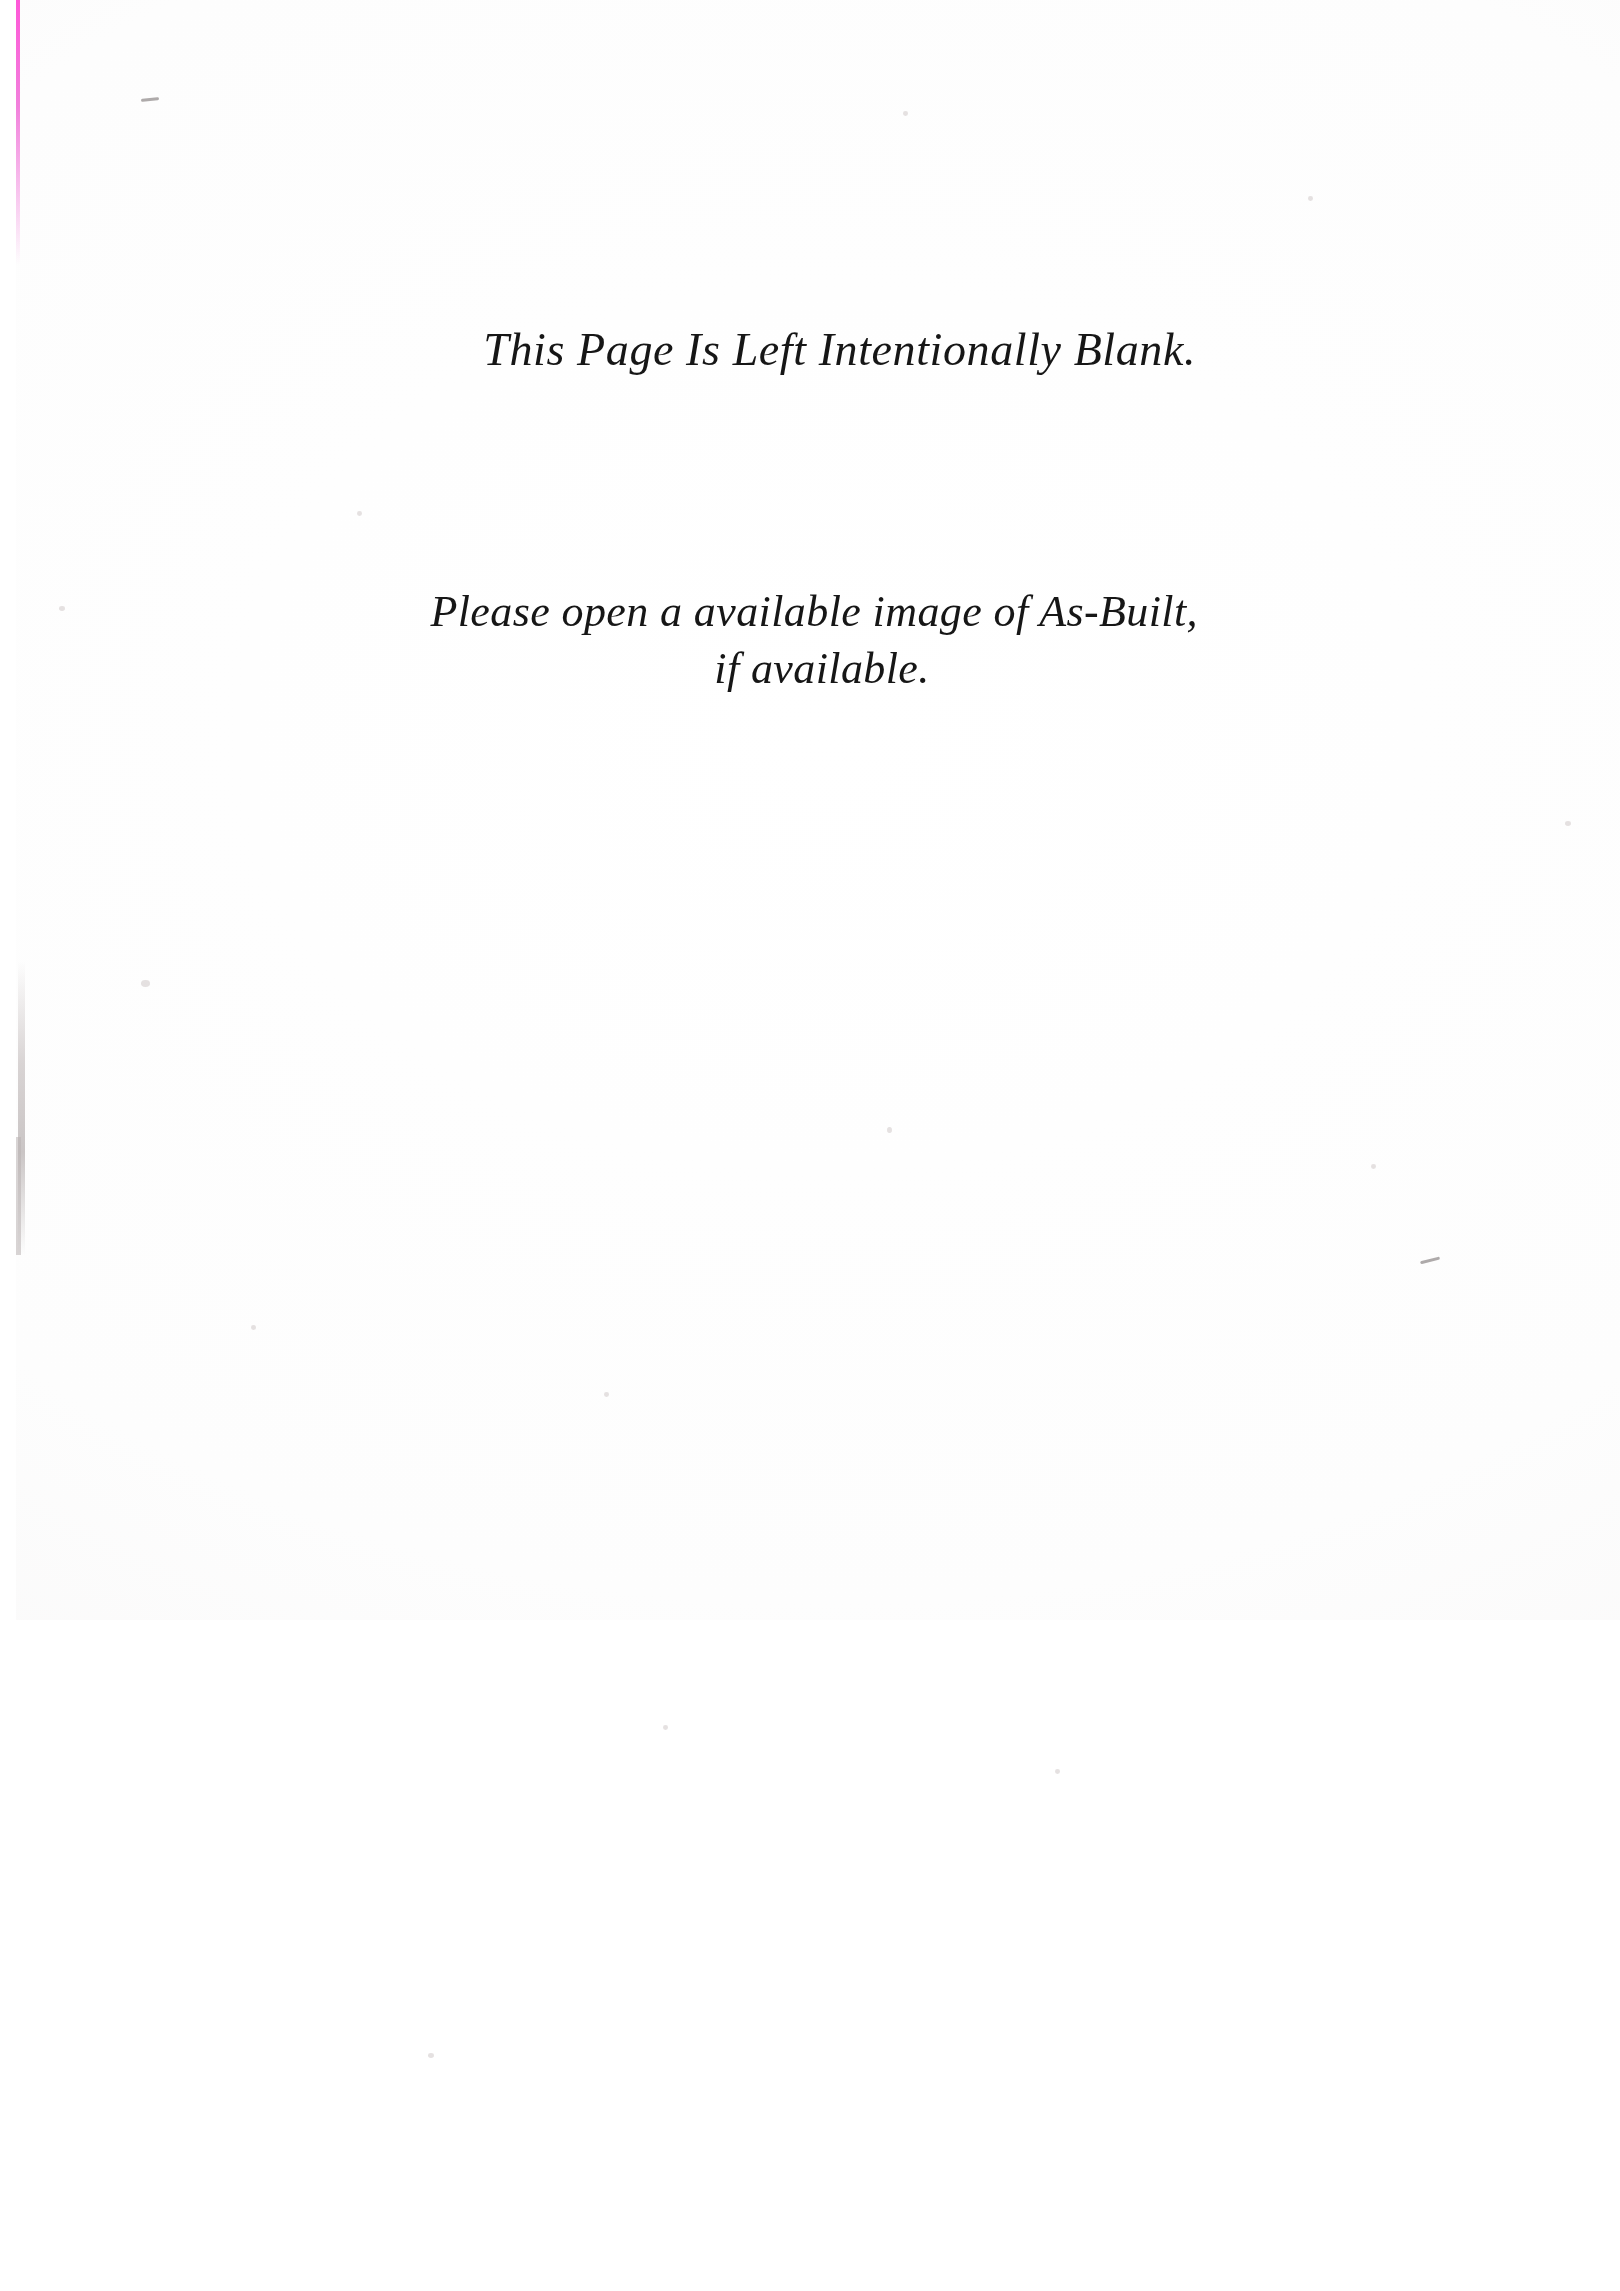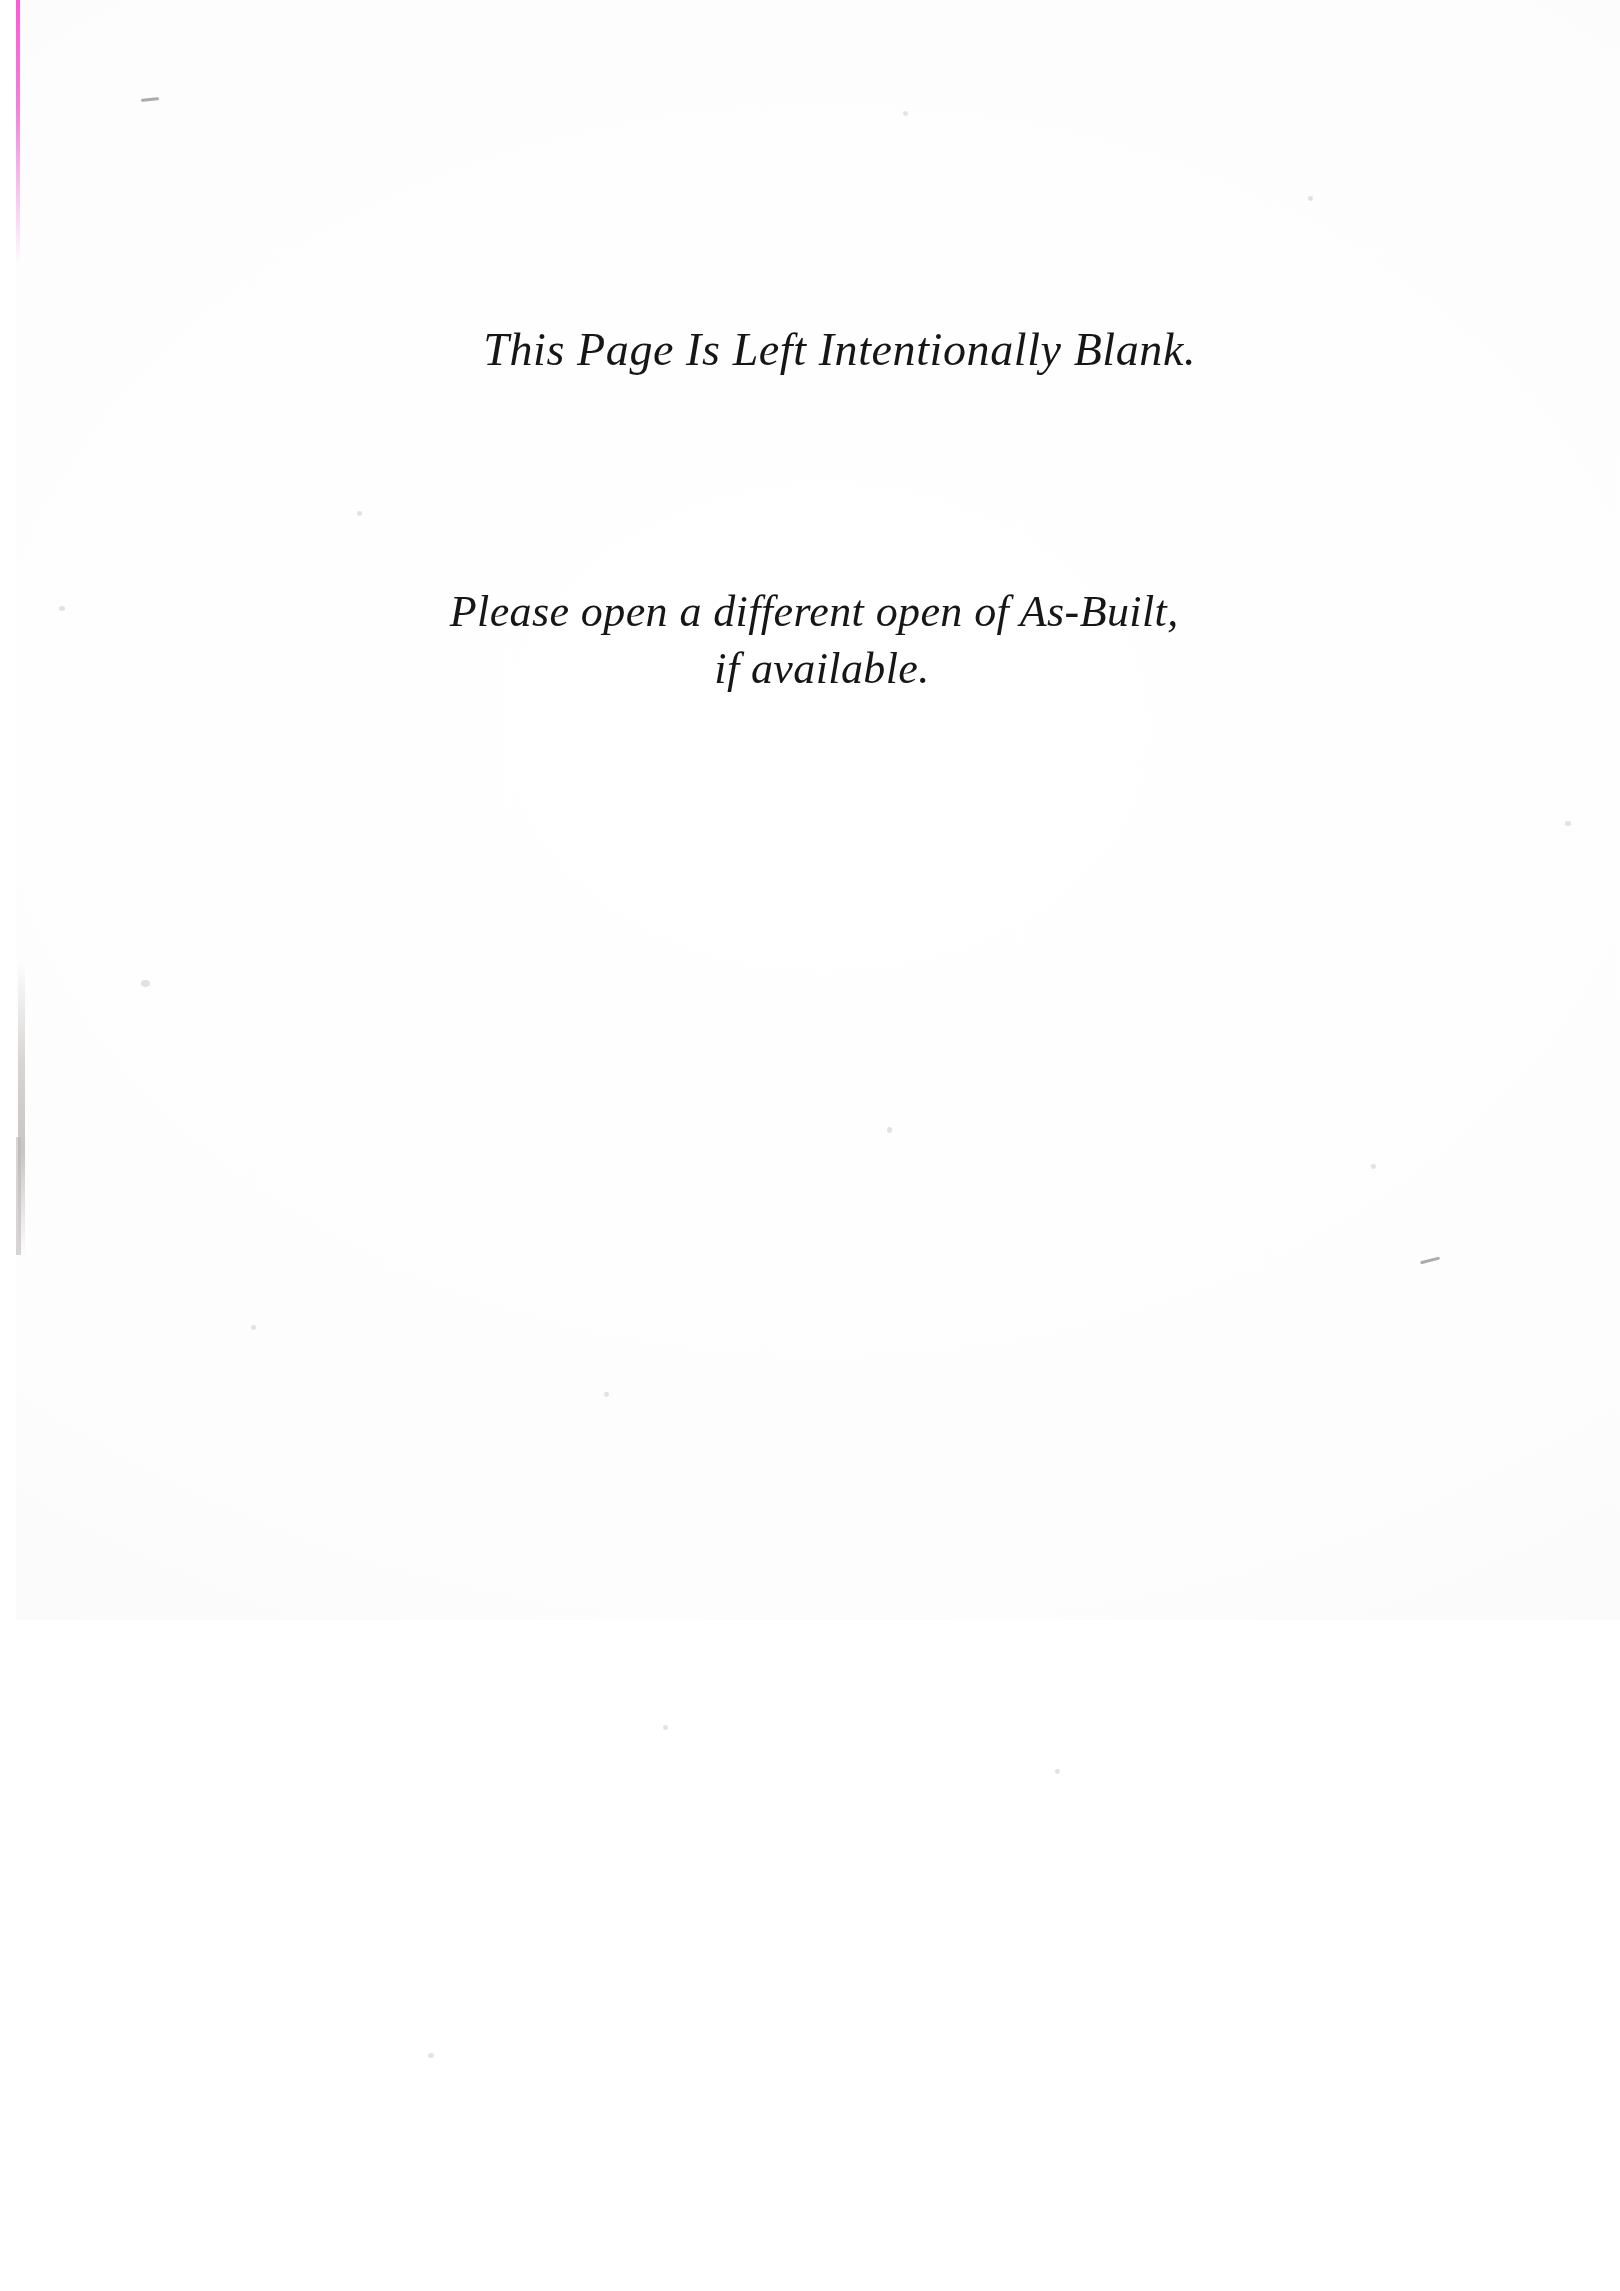--- a/index.html
+++ b/index.html
@@ -139,18 +139,18 @@
   <div class="speck" style="left:1039px; top:1769px; width:4.9px; height:4.9px;"></div>
   <div class="speck" style="left:412px; top:2053px; width:5.9px; height:4.9px;"></div>
   <div class="speck" style="left:1355px; top:1164px; width:4.9px; height:4.9px;"></div>
   <div class="speck" style="left:235px; top:1325px; width:4.9px; height:4.9px;"></div>
   <div class="speck" style="left:588px; top:1392px; width:4.9px; height:4.9px;"></div>
 
   <div class="text-block">
     <div class="line-blank">This Page Is Left Intentionally Blank.</div>
 
     <div class="line-open">
-      <span class="l1">Please open a different open of As-Built,</span>
+      <span class="l1">Please open a available image of As-Built,</span>
       <span class="l2">if available.</span>
     </div>
   </div>
 </div>
 
 
 </body></html>

